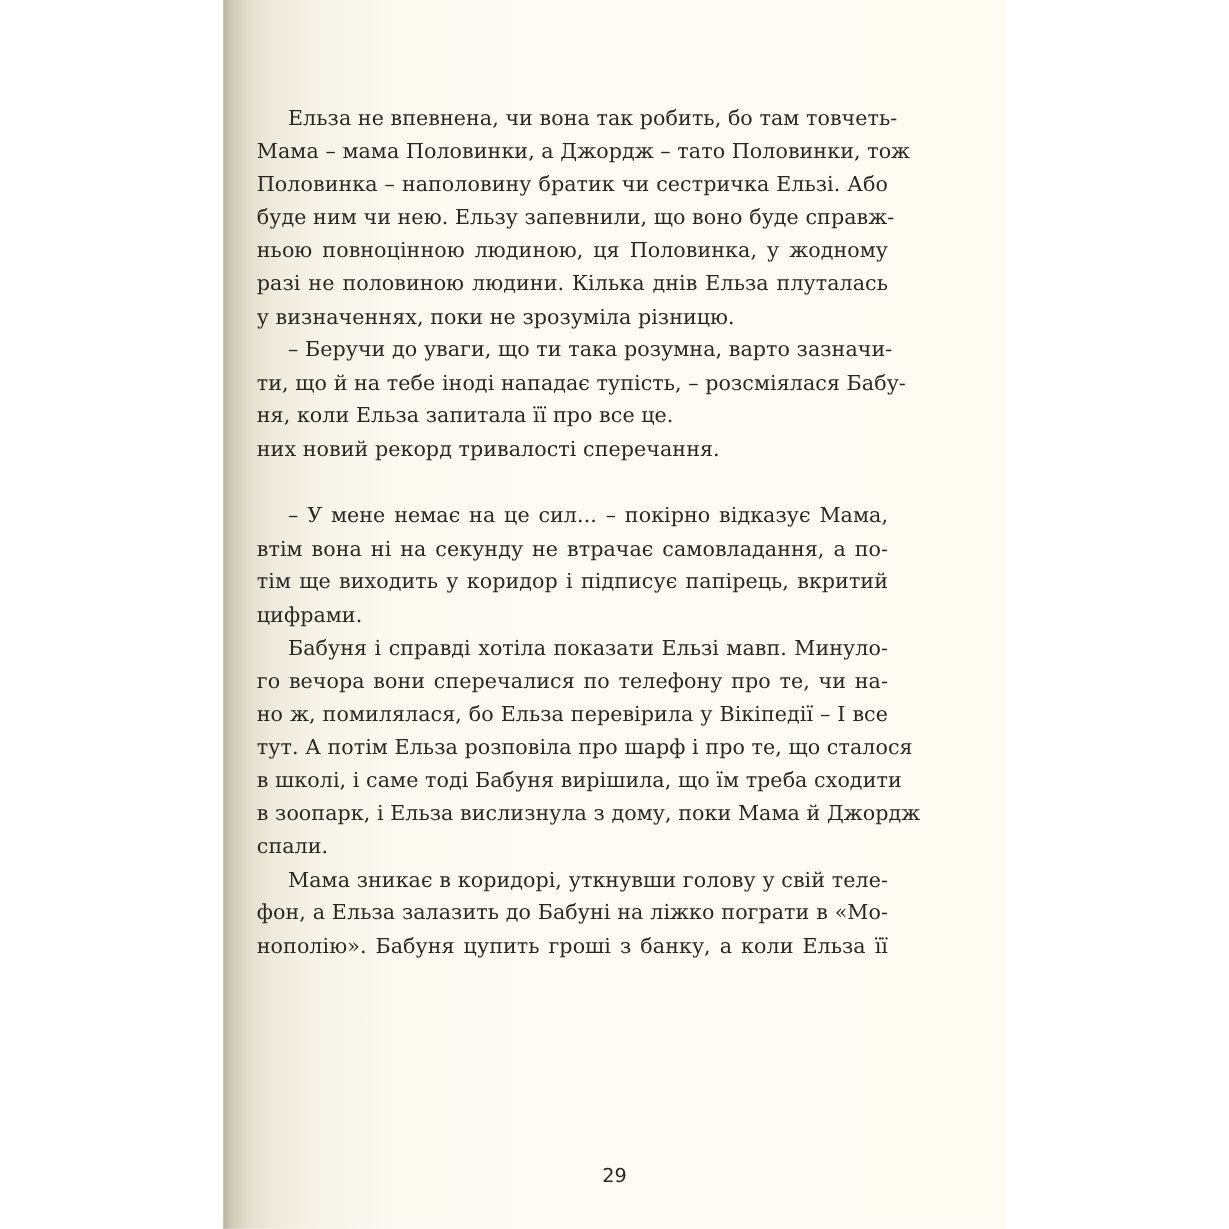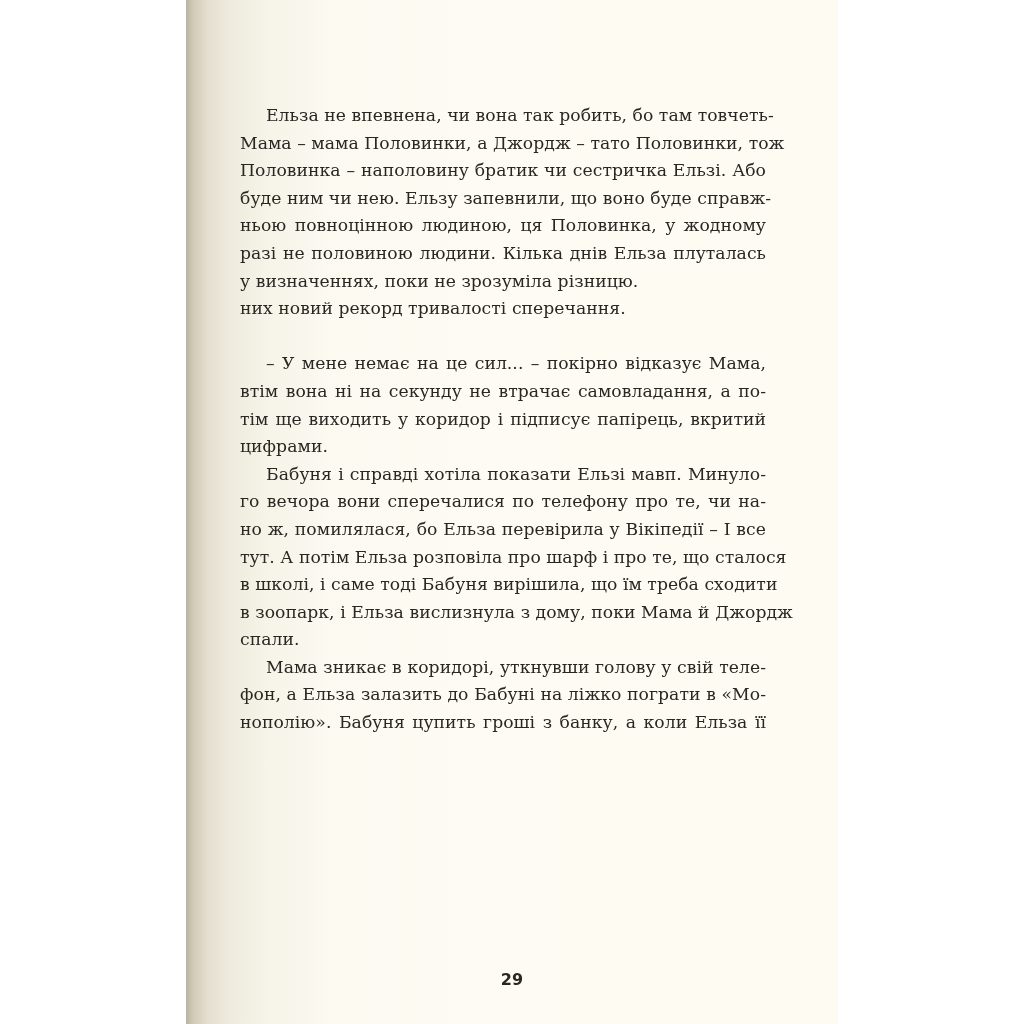--- a/index.html
+++ b/index.html
@@ -13,65 +13,69 @@
     .page {
       position: absolute;
       left: 186px; top: 0;
       width: 652px; height: 1024px;
       background: linear-gradient(to right,
         #b9b3a1 0px, #d2ccb9 8px, #e4dfcf 22px, #efebde 45px,
         #f6f3e8 80px, #fbf9f0 140px, #fdfbf3 300px, #fdfbf2 652px);
     }
     .text-block {
       position: absolute;
-      left: 54px; top: 86px;
+      left: 28px; top: 86px;
       width: 526px;
       color: #2a2723;
       font-size: 17.2px;
       line-height: 27.6px;
       letter-spacing: 0.05px;
-      margin-top: 16px;
     }
     .line {
       display: block;
       white-space: nowrap;
       text-align: justify;
       text-align-last: justify;
       height: 27.6px;
     }
     .line.last { text-align-last: left; }
     .line.indent { padding-left: 26px; }
     .para-gap { height: 27.6px; }
     .page-number {
       position: absolute;
       left: 0; width: 100%;
       top: 970px;
       text-align: center;
       font-family: "DejaVu Sans", sans-serif;
-      font-weight: bold;
+      font-weight: normal;
       font-size: 16px;
       color: #2a2723;
     }
   </style>
 </head>
 <body>
 
 <div class="page">
   <div class="text-block">
 
     <div>
       <span class="line indent">Ельза не впевнена, чи вона так робить, бо там товчеть-</span>
       <span class="line">Мама – мама Половинки, а Джордж – тато Половинки, тож</span>
       <span class="line">Половинка – наполовину братик чи сестричка Ельзі. Або</span>
       <span class="line">буде ним чи нею. Ельзу запевнили, що воно буде справж-</span>
       <span class="line">ньою повноцінною людиною, ця Половинка, у жодному</span>
       <span class="line">разі не половиною людини. Кілька днів Ельза плуталась</span>
       <span class="line last">у визначеннях, поки не зрозуміла різницю.</span>
     </div>
 
+    <div>
+      <span class="line indent">– Беручи до уваги, що ти така розумна, варто зазначи-</span>
+      <span class="line">ти, що й на тебе іноді нападає тупість, – розсміялася Бабу-</span>
+      <span class="line last">ня, коли Ельза запитала її про все це.</span>
+    </div>
 
     <div>
       <span class="line last">них новий рекорд тривалості сперечання.</span>
     </div>
 
     <div class="para-gap"></div>
 
 
     <div>
       <span class="line indent">– У мене немає на це сил... – покірно відказує Мама,</span>

